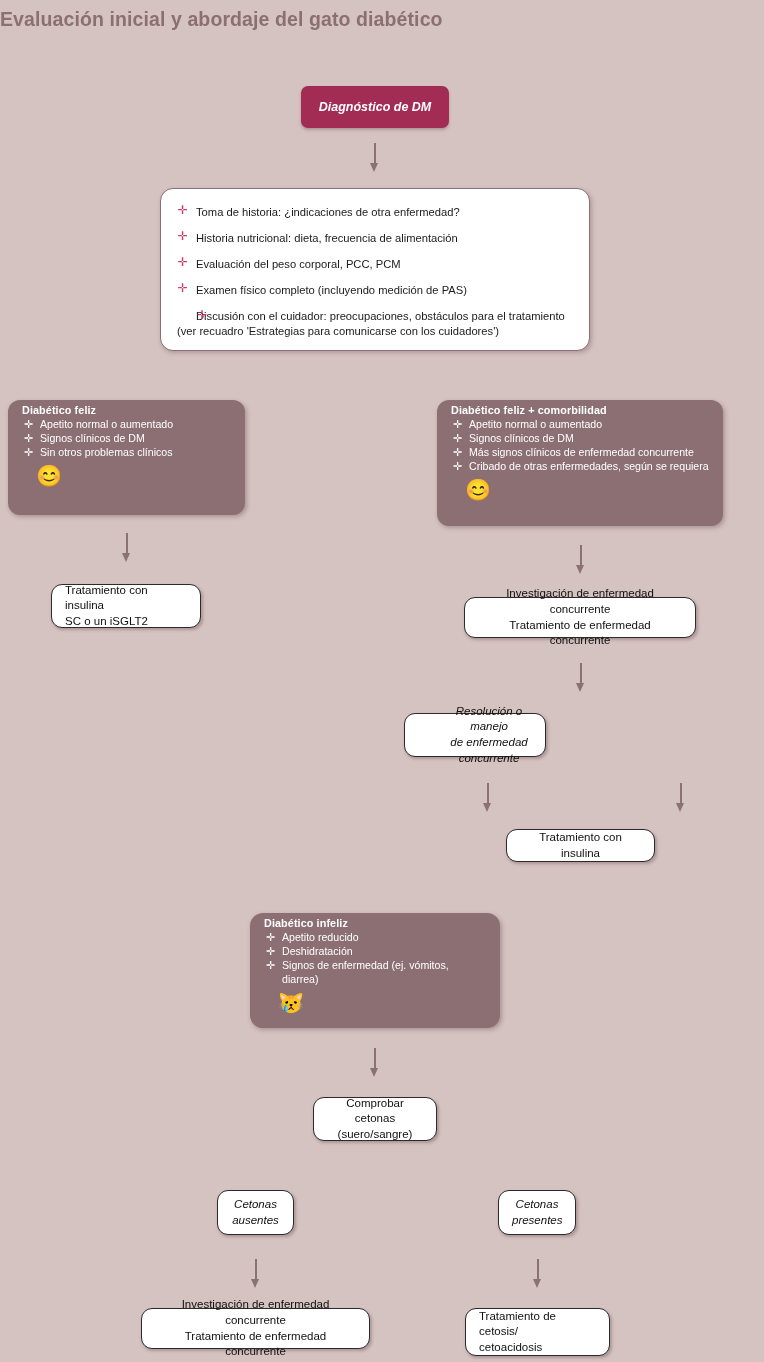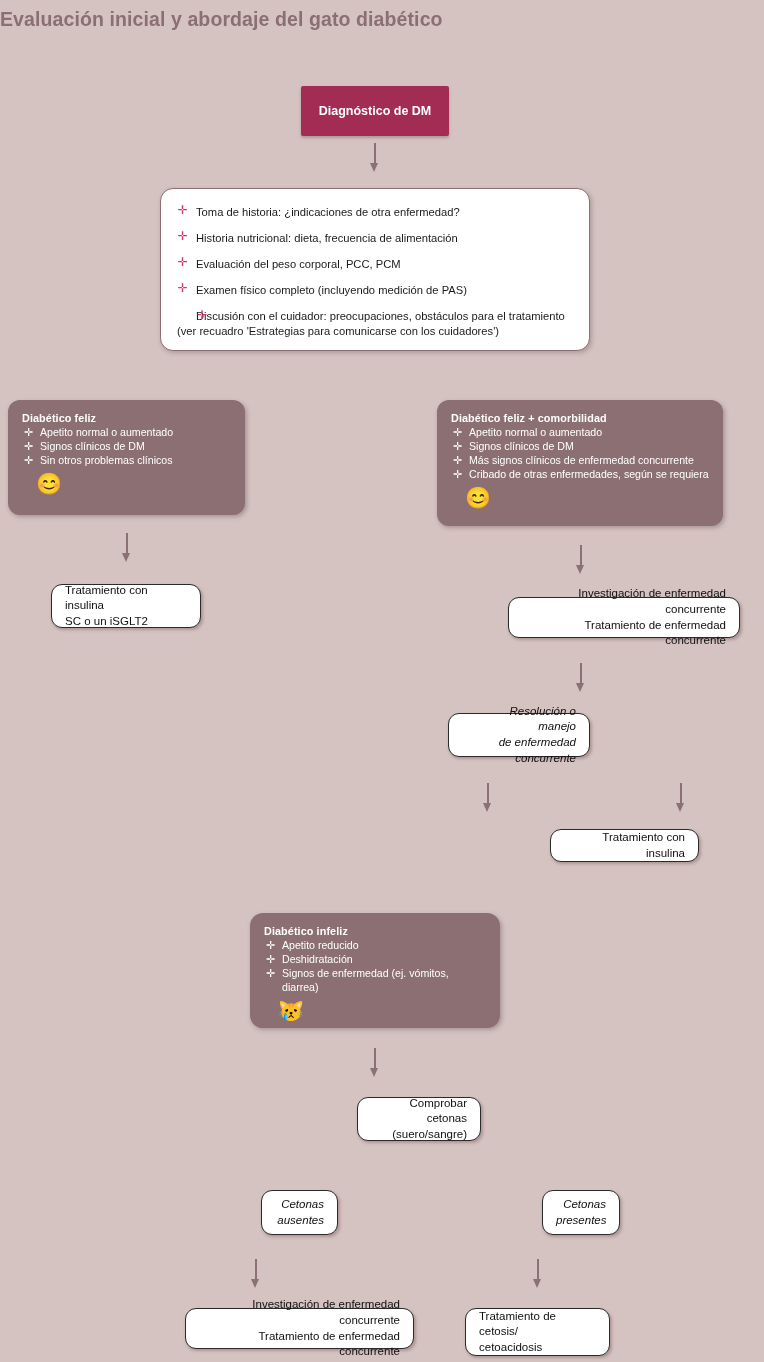--- a/index.html
+++ b/index.html
@@ -32,30 +32,31 @@
     font-weight: bold;
     color: #8B6F72;
     letter-spacing: 0.1px;
   }
   
   .root-pill {
     position: absolute;
     left: 301px;
     top: 86px;
     width: 148px;
-    height: 50px;
+    height: 42px;
     background: #A32C55;
-    border-radius: 2px;
+    border-radius: 7px;
     color: #ffffff;
     font-size: 12.5px;
     font-weight: bold;
     display: flex;
     align-items: center;
     justify-content: center;
     box-shadow: 0 2px 3px rgba(80,50,55,0.30);
+    font-style: italic;
   }
   
   .arrow {
     position: absolute;
     width: 14px;
     height: 30px;
   }
   .arrow .shaft {
     position: absolute;
     left: 6px;
@@ -82,21 +83,21 @@
     border-radius: 11px;
     box-sizing: border-box;
     color: #101010;
     font-size: 11.5px;
     line-height: 1.35;
     display: flex;
     flex-direction: column;
     justify-content: center;
     box-shadow: 1.5px 2px 3px rgba(90,62,66,0.33);
   }
-  .card.center { text-align: right; align-items: center; margin-left: 44px; }
+  .card.center { text-align: center; align-items: center; }
   .card.left { text-align: left; align-items: flex-start; }
   .card.italic { font-style: italic; }
   .card .pad { padding: 0 13px; width: 100%; box-sizing: border-box; }
   
   .checklist {
     position: absolute;
     left: 160px;
     top: 188px;
     width: 430px;
     height: 163px;
@@ -129,21 +130,21 @@
   }
   .chk-item.wrap { padding-left: 0; text-indent: 19px; }
   .chk-item.wrap .bul { left: 1px; top: 1px; }
   
   .mauve {
     position: absolute;
     background: #8B6F72;
     border-radius: 12px;
     box-sizing: border-box;
     color: #FFFFFF;
-    padding: 12px 14px 10px 14px;
+    padding: 4px 14px 10px 14px;
     box-shadow: 1.5px 2px 4px rgba(92,64,68,0.35);
   }
   .mauve .hd {
     font-size: 10.8px;
     font-weight: bold;
     margin-bottom: 1px;
     letter-spacing: 0.1px;
   }
   .mauve ul {
     list-style: none;

